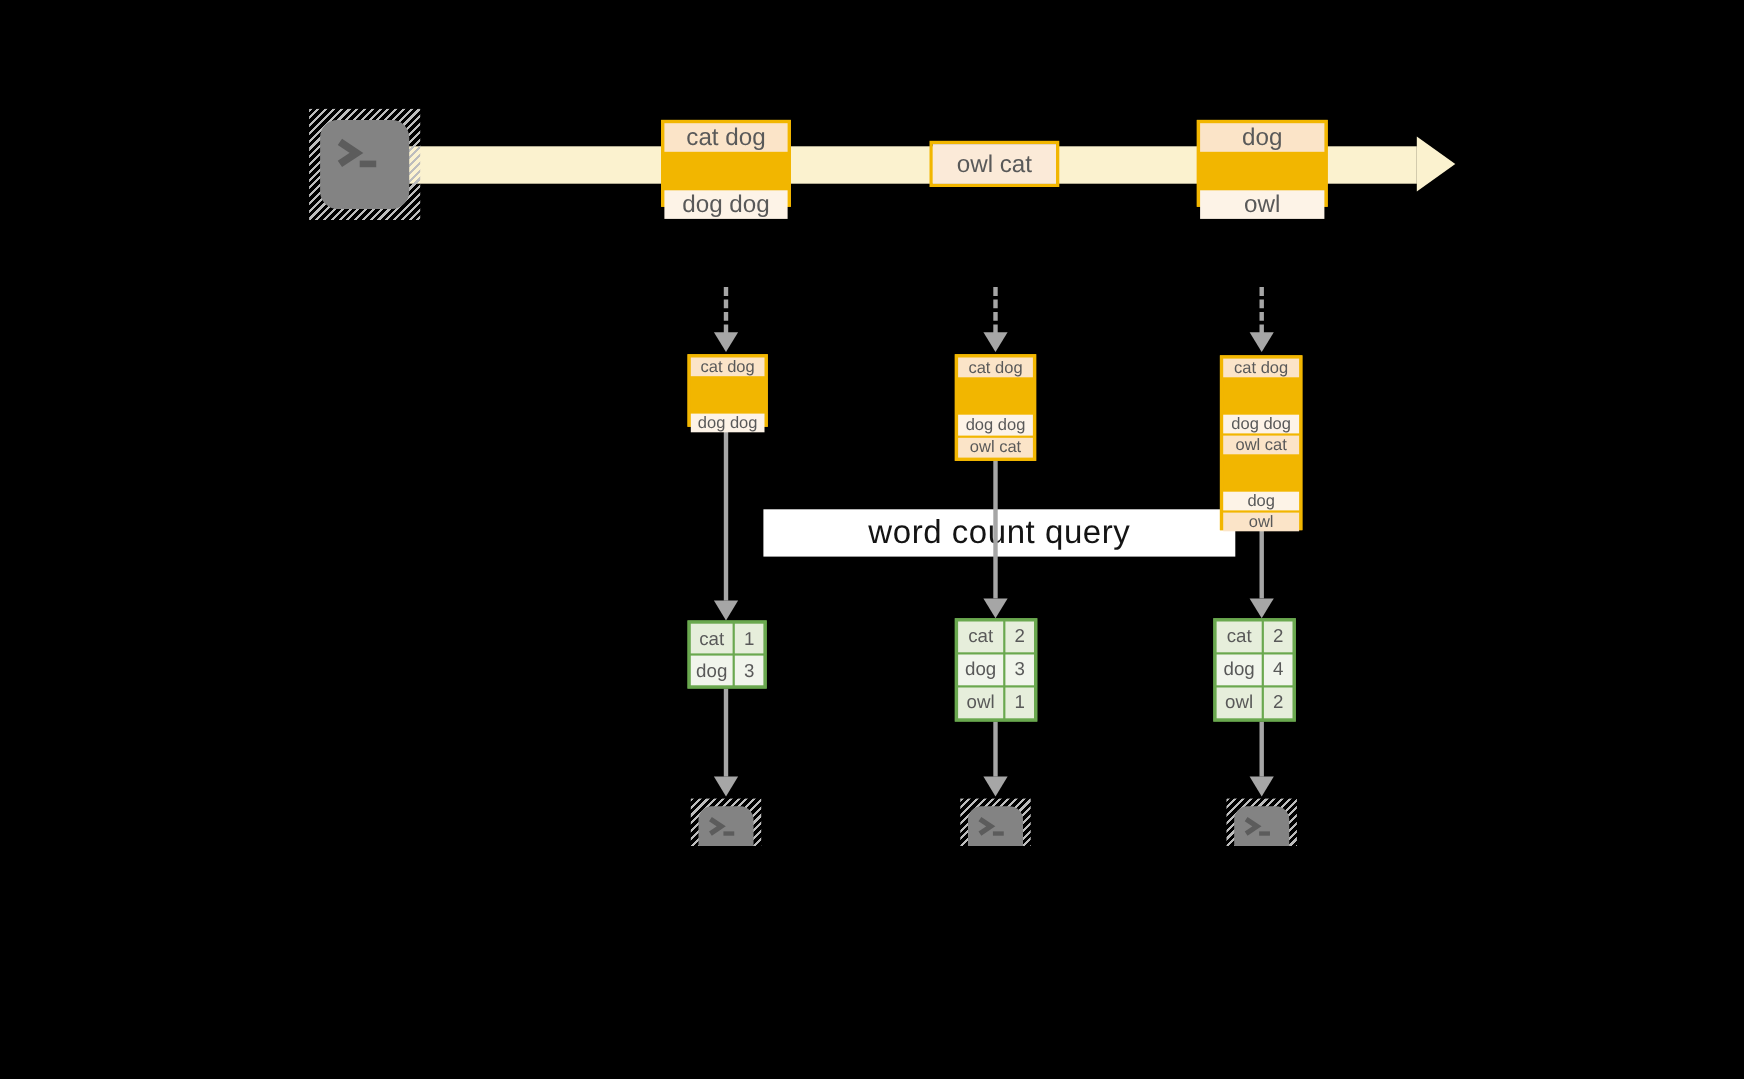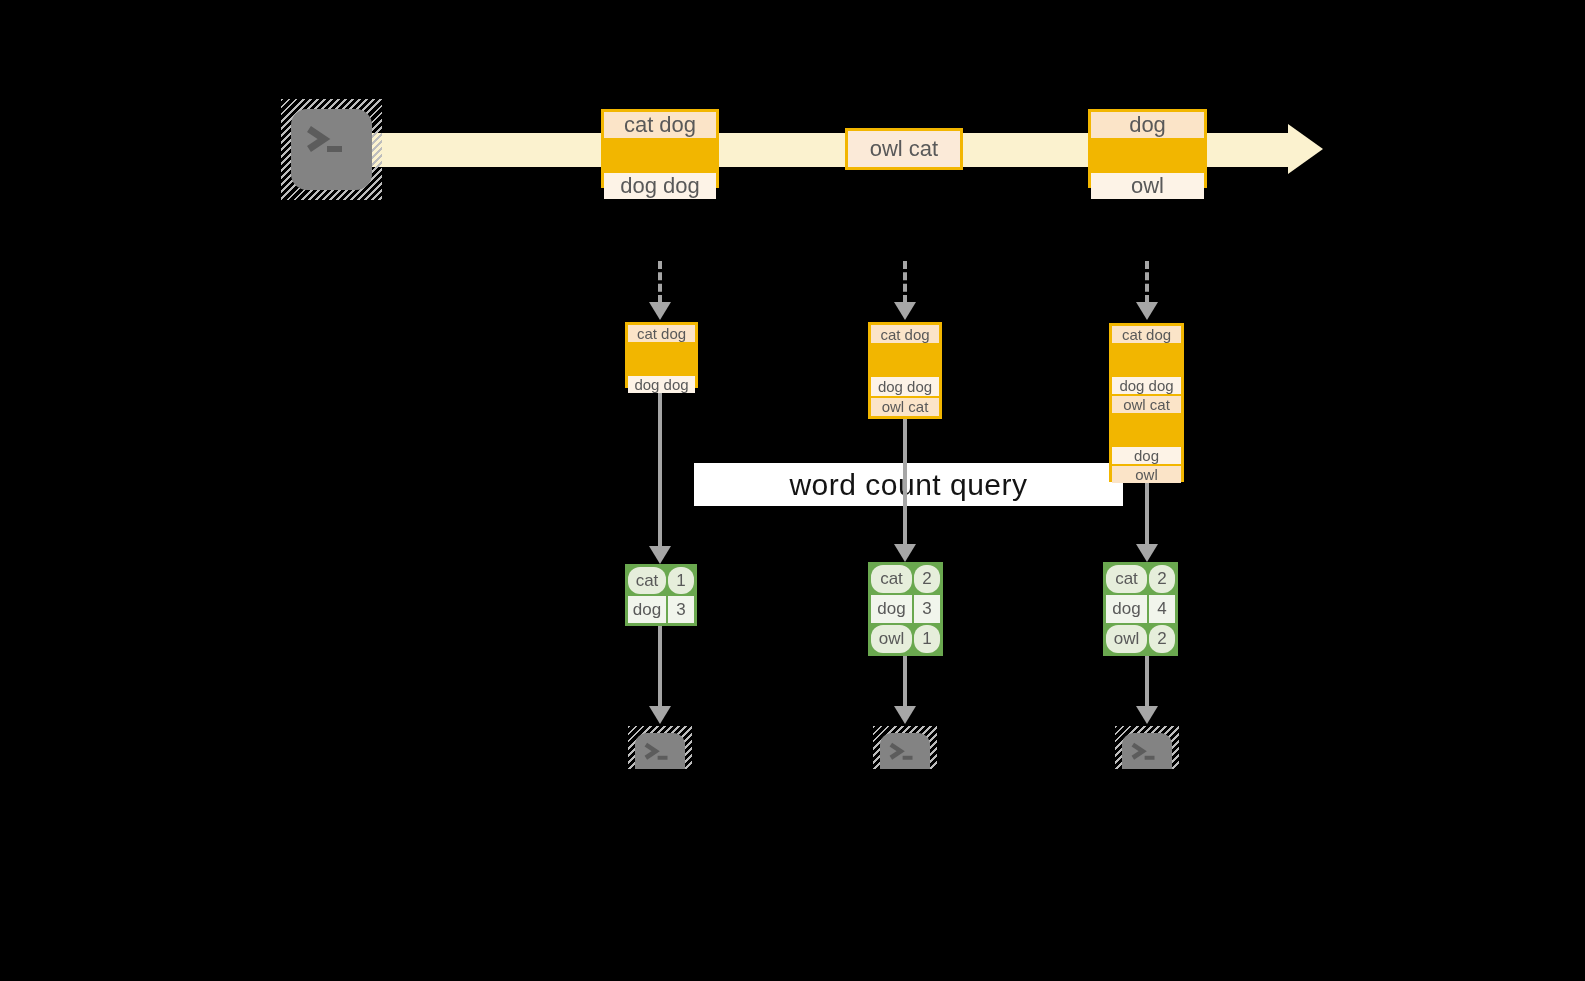--- a/index.html
+++ b/index.html
@@ -34,21 +34,21 @@
   .ahead{position:absolute;width:0;height:0;z-index:6;
     border-left:11px solid transparent;border-right:11px solid transparent;border-top:18px solid var(--gray);}
   
   .query-band{position:absolute;left:694px;top:463px;width:429px;height:43px;background:var(--querybg);
     display:flex;align-items:center;justify-content:center;z-index:5;
     font-size:30px;font-weight:300;color:var(--querytext);letter-spacing:.5px;}
   
   .gtable{position:absolute;display:grid;grid-template-columns:1fr 26px;gap:2px;box-sizing:content-box;
     border:3px solid var(--green);background:var(--green);z-index:10;}
   .gcell{display:flex;align-items:center;justify-content:center;font-size:17px;color:var(--celltext);}
-  .g-dark{background:var(--gdark);border-radius:12px;}
+  .g-dark{background:var(--gdark);}
   .g-light{background:var(--glight);}
   #result-table-0{left:625px;top:564px;width:66px;height:56px;}
   #result-table-1{left:868px;top:562px;width:69px;height:88px;}
   #result-table-2{left:1103px;top:562px;width:69px;height:88px;}
   
   .term{position:absolute;z-index:10;}
   .term .ring{position:absolute;inset:0;
     background:repeating-linear-gradient(135deg,#bdbdbd 0 2px,transparent 2px 5px);}
   .term .tbody{position:absolute;background:#838383;}
   .term svg{position:absolute;}

